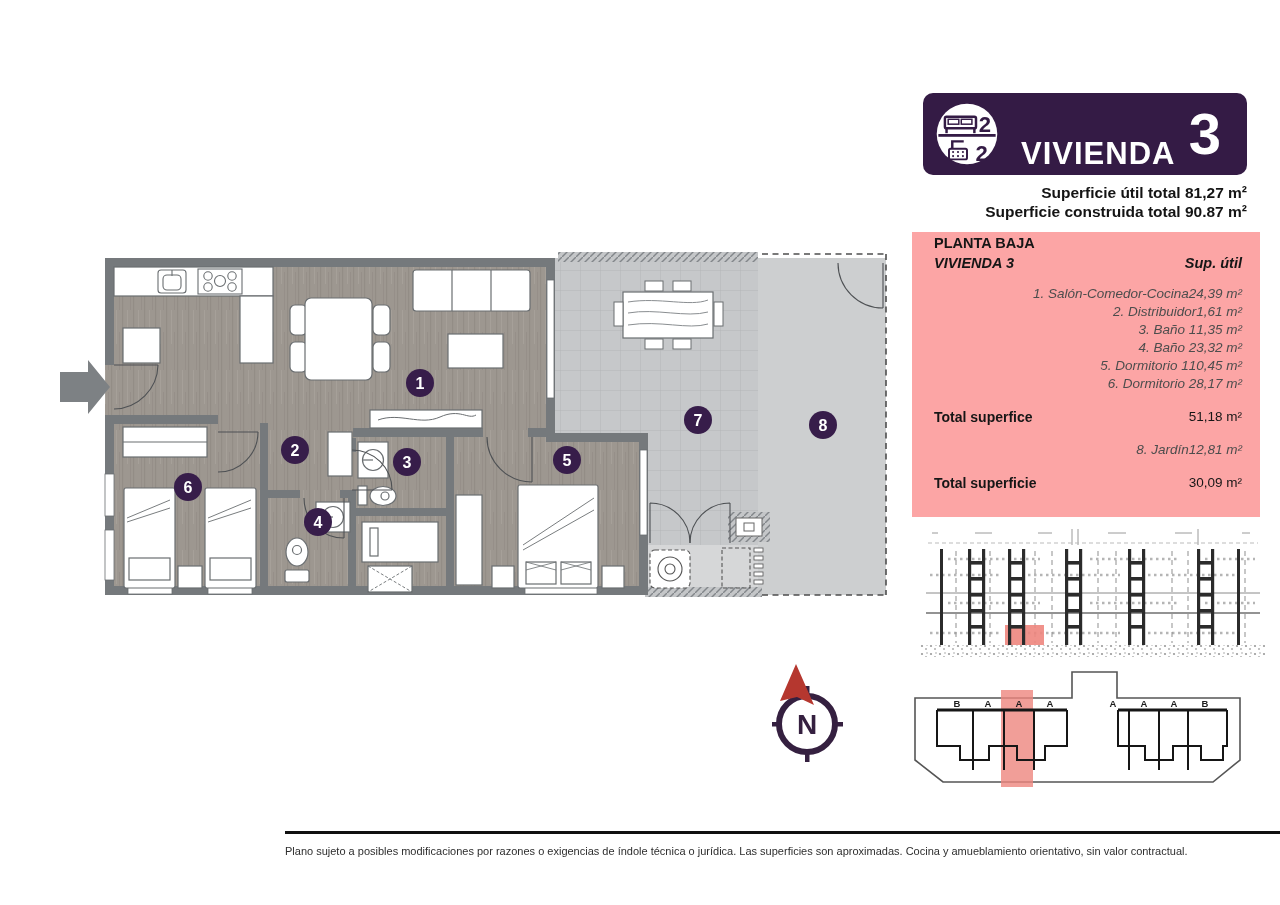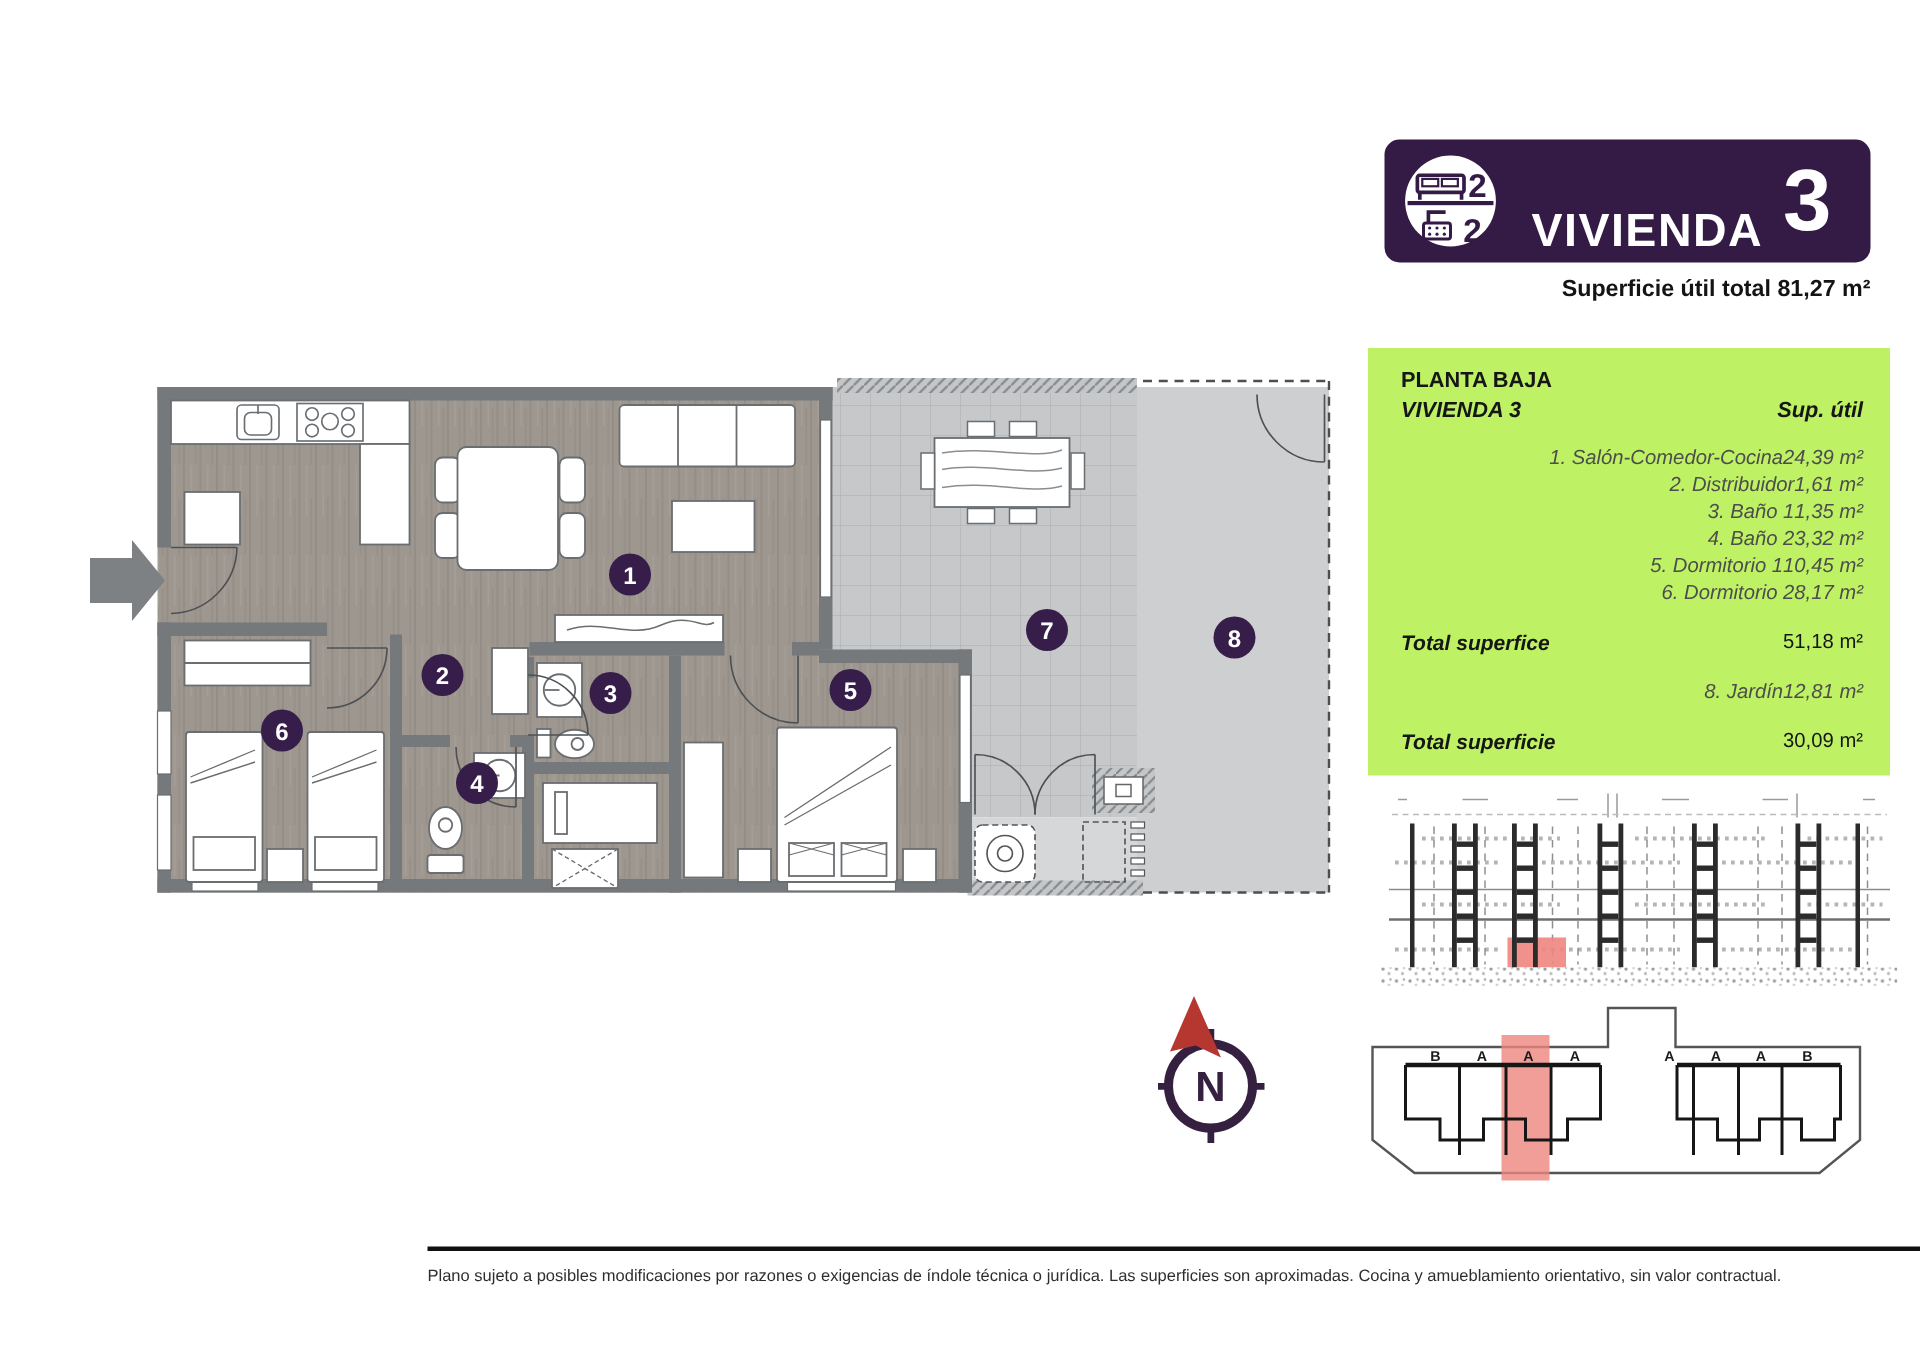--- a/index.html
+++ b/index.html
@@ -12,27 +12,27 @@
               display:flex;align-items:center;}
   #unit-badge .circle{position:relative;width:72px;height:72px;margin-left:8px;flex:0 0 auto;}
   #unit-badge .title{color:#fff;font-weight:bold;font-size:31px;letter-spacing:1px;margin-left:18px;margin-top:40px;}
   #unit-badge .num{color:#fff;font-weight:bold;font-size:58px;margin-left:auto;margin-right:26px;line-height:1;}
 
   
   #sup-lines{left:800px;top:183px;width:447px;text-align:right;color:#141414;
              font-weight:bold;font-size:15.5px;line-height:19px;}
 
   
-  #area-table{left:912px;top:232px;width:348px;height:285px;background:#bef264;
-              box-sizing:border-box;padding:12px 18px 0 22px;font-size:13.5px;color:#4d4d4d;}
+  #area-table{left:912px;top:232px;width:348px;height:285px;background:#fca5a5;
+              box-sizing:border-box;padding:1px 18px 0 22px;font-size:13.5px;color:#4d4d4d;}
   #area-table .row{display:flex;justify-content:space-between;line-height:18px;}
   #area-table .hdr{font-weight:bold;color:#161616;font-size:14.5px;line-height:20px;}
   #area-table .sub{font-weight:bold;font-style:italic;color:#161616;font-size:14.5px;line-height:20px;}
   #area-table .item{font-style:italic;justify-content:flex-end;}
-  #area-table .total .lbl{font-weight:bold;font-style:italic;color:#161616;font-size:14px;}
+  #area-table .total .lbl{font-weight:bold;color:#161616;font-size:14px;}
   #area-table .total .val{font-weight:normal;color:#161616;}
   #area-table .gap12{height:12px;} #area-table .gap15{height:15px;}
 
   
   #footer-line{left:285px;top:831px;width:995px;height:3px;background:#101010;}
   #footer-text{left:285px;top:845px;width:925px;text-align:left;font-size:11px;color:#2e2e2e;white-space:nowrap;}
 
   svg text{font-family:"Liberation Sans", sans-serif;}
 </style>
 </head>
@@ -297,20 +297,21 @@
         </g>
         <text x="62" y="77" font-size="27" font-weight="bold" fill="#341b45" text-anchor="middle">2</text>
       </svg>
     </div>
     <span class="title">VIVIENDA</span>
     <span class="num">3</span>
   </div>
 
   <div class="abs" id="sup-lines">
     <div>Superficie útil total 81,27 m²</div>
+    <div>Superficie construida total 90.87 m²</div>
   </div>
 
   <div class="abs" id="area-table">
     <div class="hdr">PLANTA BAJA</div>
     <div class="row sub">
       <span>VIVIENDA 3</span>
       <span>Sup. útil</span>
     </div>
     <div class="gap12"></div>
     <div class="row item">

